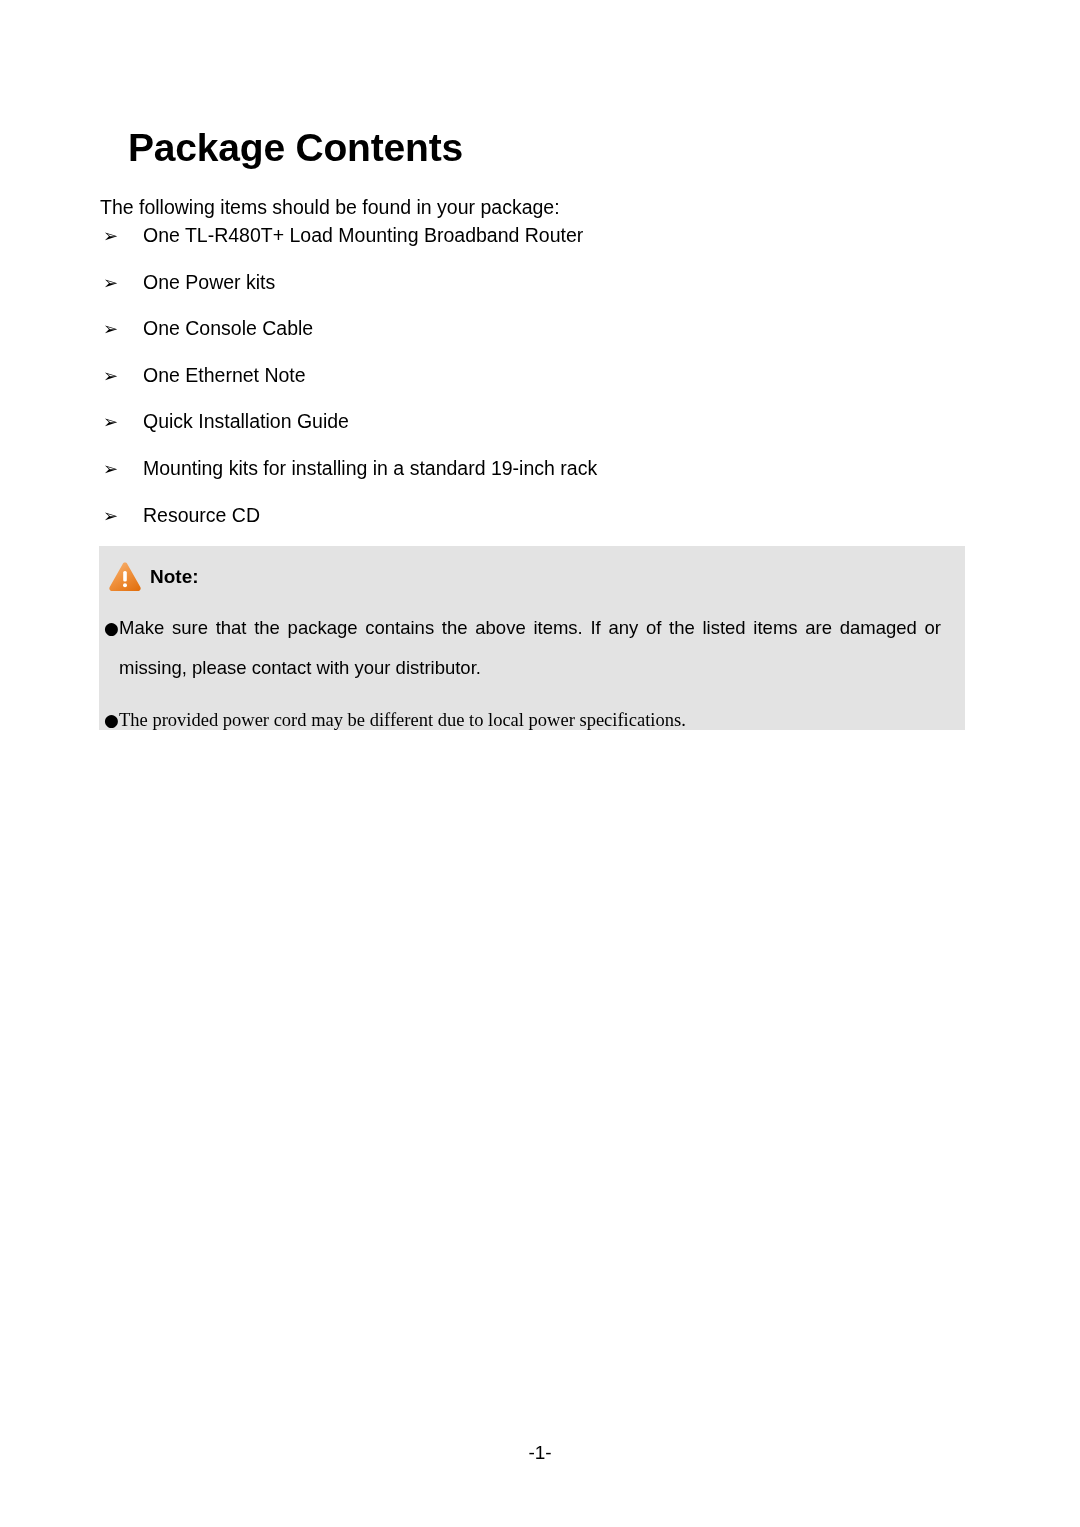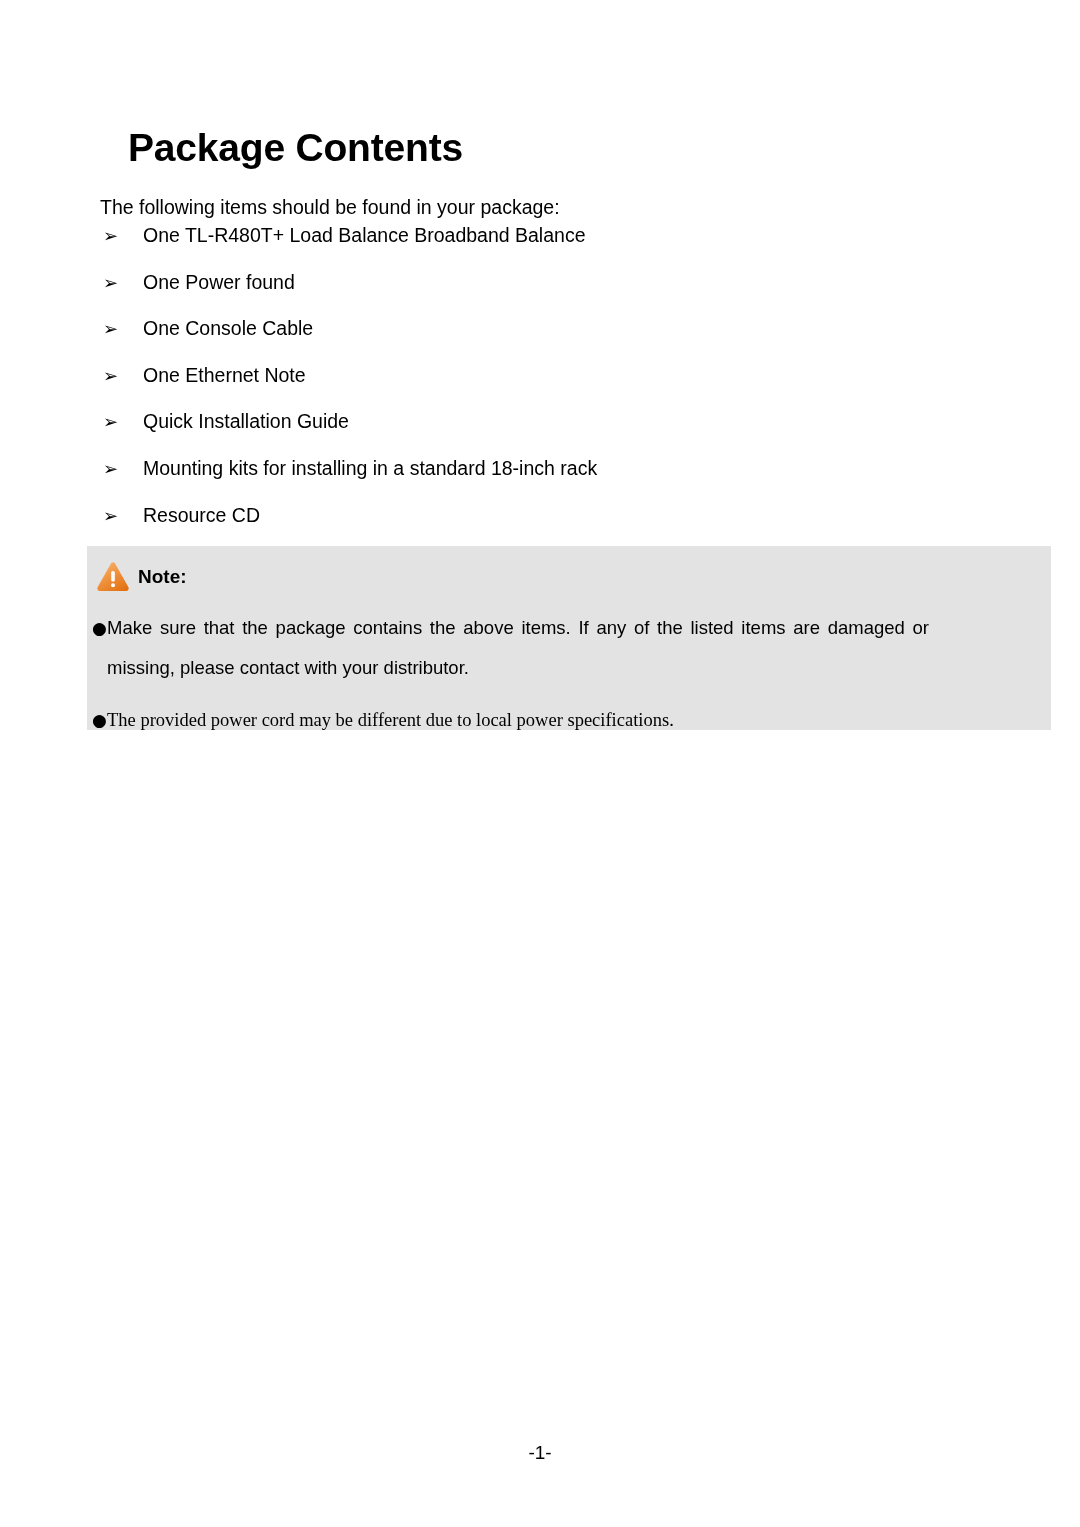--- a/index.html
+++ b/index.html
@@ -70,23 +70,23 @@
     position: absolute;
     left: 43px;
     top: 0;
     line-height: 26px;
     white-space: nowrap;
   }
 
   
   .note-box {
     position: absolute;
-    left: 87px;
+    left: 99px;
     top: 546px;
-    width: 964px;
+    width: 866px;
     height: 184px;
     background: #e3e3e3;
   }
   .note-header {
     position: absolute;
     left: 9px;
     top: 11px;
     height: 38px;
     display: flex;
     align-items: center;
@@ -155,46 +155,46 @@
 <div class="page">
 
   <h1 class="page-title">Package Contents</h1>
 
   <p class="intro">The following items should be found in your package:</p>
 
   <div class="item-list">
 
     <div class="item-row">
       <span class="item-marker">➢</span>
-      <span class="item-text">One TL-R480T+ Load Balance Broadband Balance</span>
-    </div>
-
-    <div class="item-row">
-      <span class="item-marker">➢</span>
-      <span class="item-text">One Power found</span>
+      <span class="item-text">One TL-R480T+ Load Mounting Broadband Router</span>
+    </div>
+
+    <div class="item-row">
+      <span class="item-marker">➢</span>
+      <span class="item-text">One Power kits</span>
     </div>
 
     <div class="item-row">
       <span class="item-marker">➢</span>
       <span class="item-text">One Console Cable</span>
     </div>
 
     <div class="item-row">
       <span class="item-marker">➢</span>
       <span class="item-text">One Ethernet Note</span>
     </div>
 
     <div class="item-row">
       <span class="item-marker">➢</span>
       <span class="item-text">Quick Installation Guide</span>
     </div>
 
     <div class="item-row">
       <span class="item-marker">➢</span>
-      <span class="item-text">Mounting kits for installing in a standard 18-inch rack</span>
+      <span class="item-text">Mounting kits for installing in a standard 19-inch rack</span>
     </div>
 
     <div class="item-row">
       <span class="item-marker">➢</span>
       <span class="item-text">Resource CD</span>
     </div>
 
   </div>
 
   <div class="note-box">

